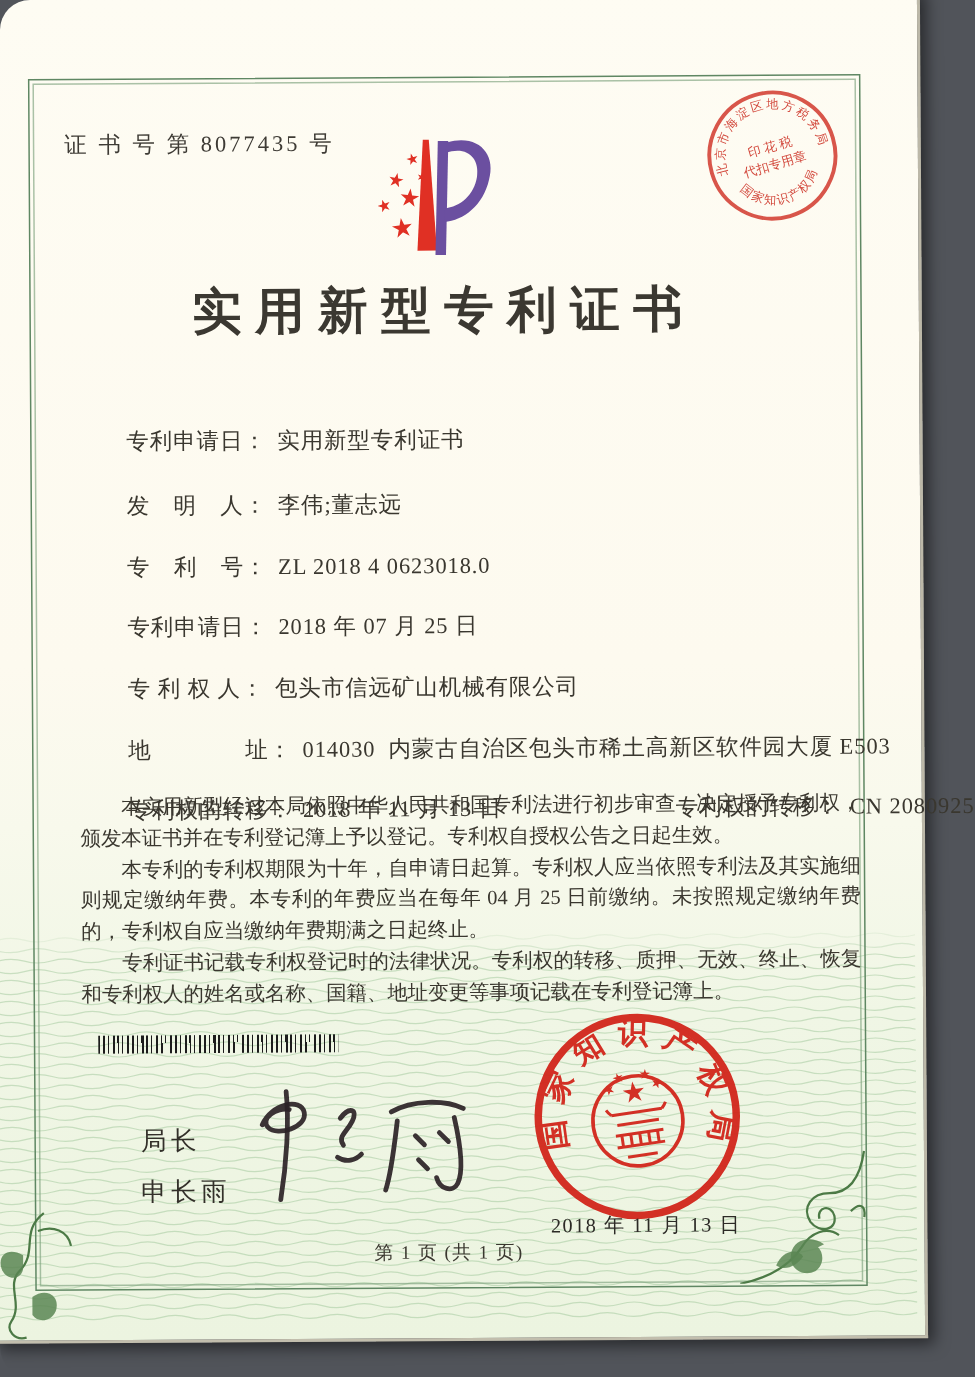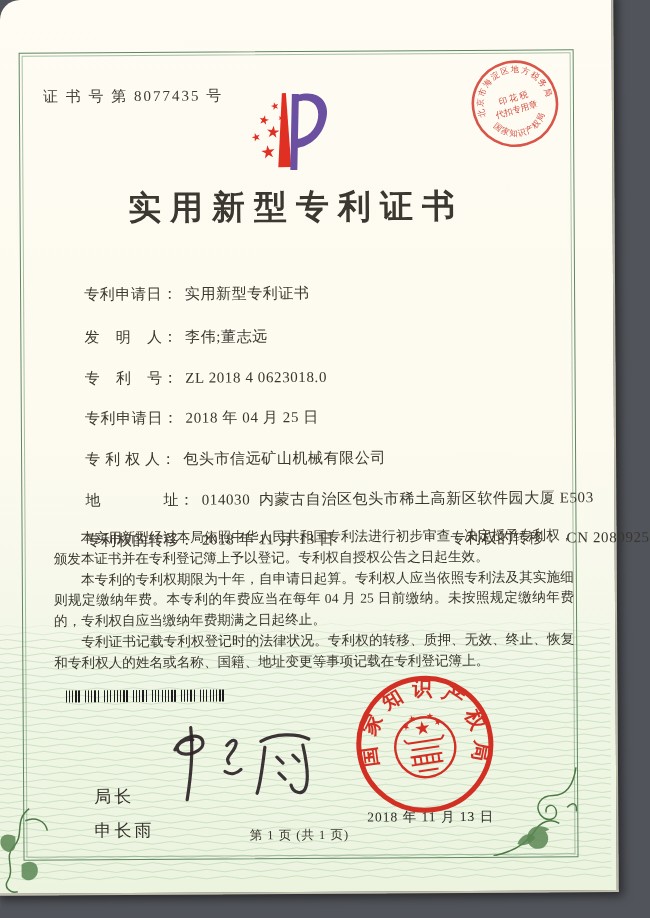--- a/index.html
+++ b/index.html
@@ -42,21 +42,21 @@
     font-size:13.6px;line-height:20.8px;color:#3a372f;text-align:justify;
   }
   .paras p{margin:0;text-indent:2em;}
   .barcode{
     position:absolute;left:71px;top:696px;width:160px;height:12px;
     background:repeating-linear-gradient(90deg,
       #1c1c1c 0 1.4px,transparent 1.4px 3.2px,
       #1c1c1c 3.2px 4.4px,transparent 4.4px 6.4px,
       #1c1c1c 6.4px 7px,transparent 7px 9.6px);
   }
-  .signer{position:absolute;left:99px;top:750px;font-size:17px;color:#33302a;letter-spacing:3px;line-height:34px;margin-top:36px;}
+  .signer{position:absolute;left:99px;top:750px;font-size:17px;color:#33302a;letter-spacing:3px;line-height:34px;}
   .signature{position:absolute;left:166px;top:730px;width:160px;height:82px;}
   .signature path{fill:none;stroke:#2b2226;stroke-width:3.2;stroke-linecap:round;stroke-linejoin:round;opacity:.92;}
   .tax-seal{position:absolute;left:478px;top:66px;width:92px;height:92px;opacity:.92;}
   .tax-seal text{fill:#cf3a2e;font-family:"Liberation Serif",serif;}
   .office-seal{position:absolute;left:357px;top:679px;width:146px;height:146px;opacity:.95;}
   .office-seal text{fill:#d2261b;font-weight:700;font-family:"Liberation Serif",serif;}
   .office-seal .stroke{fill:none;stroke:#d2261b;}
   .seal-date{position:absolute;left:372px;top:816px;font-size:13.5px;color:#2c2a26;letter-spacing:1px;z-index:5;}
   .footer{position:absolute;left:0;top:834px;width:608px;text-align:center;font-size:12.5px;color:#3a372f;letter-spacing:1px;}
   .ornament path{stroke:#4c7a46;stroke-width:1.5;fill:none;}
@@ -156,21 +156,21 @@
     <div class="field-row" style="top:274px">
       <span class="flabel">专利申请日：</span><span class="fvalue">实用新型专利证书</span>
     </div>
     <div class="field-row" style="top:317px">
       <span class="flabel">发　明　人：</span><span class="fvalue">李伟;董志远</span>
     </div>
     <div class="field-row" style="top:358px">
       <span class="flabel">专　利　号：</span><span class="fvalue">ZL 2018 4 0623018.0</span>
     </div>
     <div class="field-row" style="top:398px">
-      <span class="flabel">专利申请日：</span><span class="fvalue">2018 年 04 月 25 日</span>
+      <span class="flabel">专利申请日：</span><span class="fvalue">2018 年 07 月 25 日</span>
     </div>
     <div class="field-row" style="top:439px">
       <span class="flabel">专 利 权 人：</span><span class="fvalue">包头市信远矿山机械有限公司</span>
     </div>
     <div class="field-row" style="top:480px">
       <span class="flabel">地　　　　址：</span><span class="fvalue">014030  内蒙古自治区包头市稀土高新区软件园大厦 E503</span>
     </div>
     <div class="field-row" style="top:520px">
       <span class="flabel">专利权的转移：</span><span class="fvalue">2018 年 11 月 13 日</span>
       <span class="field-pair2">

